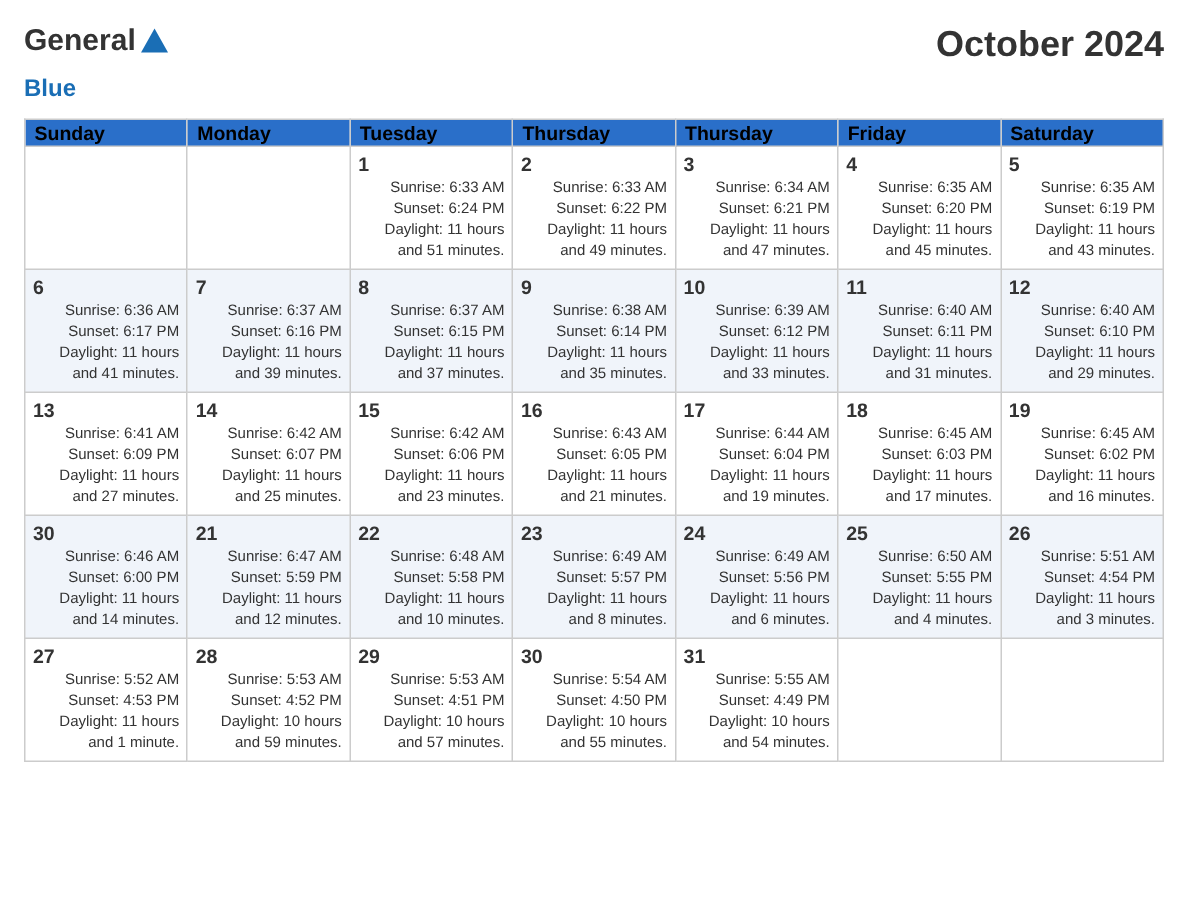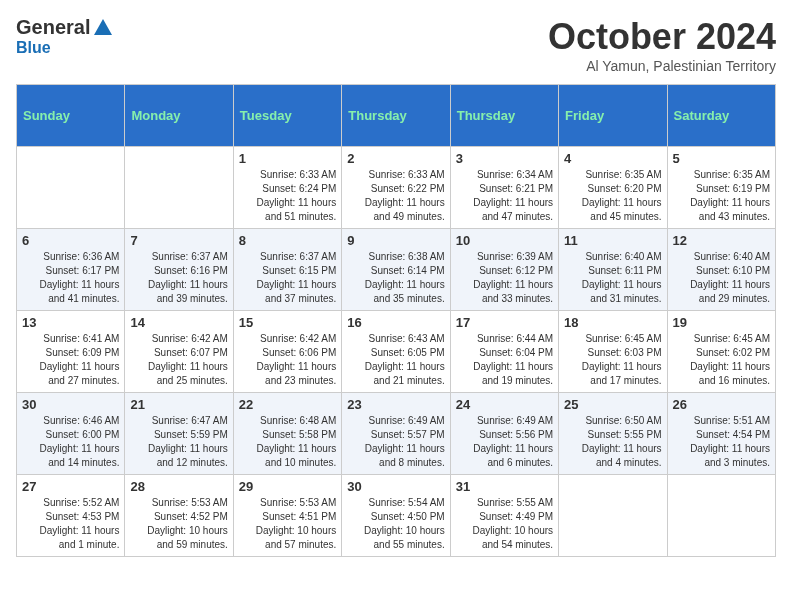--- a/index.html
+++ b/index.html
@@ -13,47 +13,48 @@
     .header {
       display: flex;
       justify-content: space-between;
       align-items: flex-start;
       margin-bottom: 10px;
     }
     .logo {
       display: flex;
       flex-direction: column;
       align-items: flex-start;
+      gap: 12px;
     }
     .logo-row {
       display: flex;
       align-items: center;
       gap: 2px;
     }
     .title-area {
       text-align: right;
     }
     .month-title {
-      font-size: 36px;
+      font-size: 24px;
       font-weight: bold;
       color: #333;
     }
     .subtitle {
       font-size: 14px;
       color: #555;
     }
     .calendar {
       width: 100%;
       border-collapse: collapse;
     }
     .calendar th {
       background: #2a6fc9;
-      color: #86efac;
+      color: #000000;
       text-align: left;
-      padding: 23px 6px;
+      padding: 1px 6px;
       font-size: 13px;
       border: 1px solid #ccc;
     }
     .calendar td {
       vertical-align: top;
       border: 1px solid #ccc;
       padding: 4px 5px;
       width: calc(100% / 7);
       min-height: 80px;
     }
@@ -90,21 +91,20 @@
       <svg width="22" height="22" viewBox="0 0 22 22">
         <polygon points="11,2 20,18 2,18" fill="#1a6eb5"></polygon>
       </svg>
     </div>
     <div>
       <span style="font-size:16px;font-weight:bold;color:#1a6eb5;">Blue</span>
     </div>
   </div>
   <div class="title-area">
     <div class="month-title">October 2024</div>
-    <div class="subtitle">Al Yamun, Palestinian Territory</div>
   </div>
 </div>
 
 <table class="calendar">
   <thead>
     <tr>
     <th>Sunday</th>
         <th>Monday</th>
         <th>Tuesday</th>
         <th>Thursday</th>

